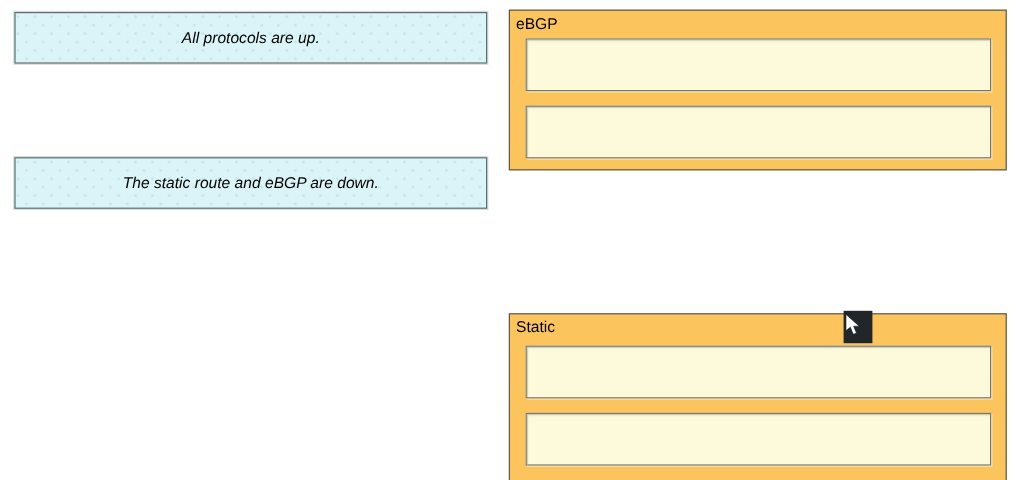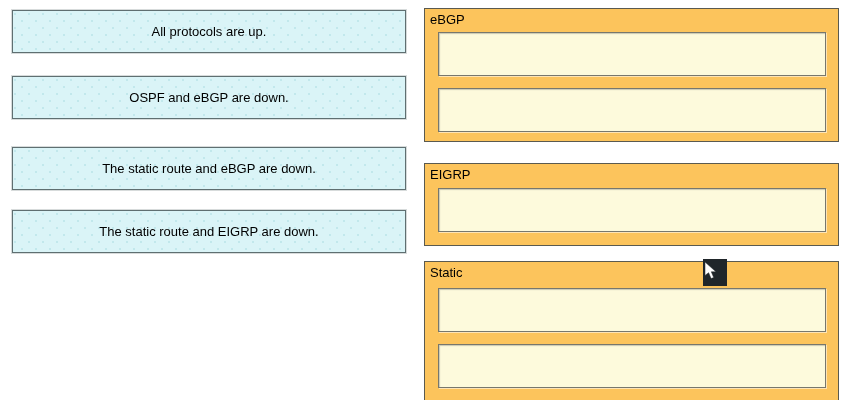--- a/index.html
+++ b/index.html
@@ -37,21 +37,21 @@
     background-size: 14px 14px, 14px 14px;
     background-position: 2px 3px, 9px 10px;
     border: 1px solid var(--option-border);
     box-shadow: 0 0 0 1px rgba(95,111,113,0.25);
     display: flex;
     align-items: center;
     justify-content: center;
     font-size: 13px;
     cursor: default;
   }
-  .option span { pointer-events: none; }
+  .option span { pointer-events: none; font-style: italic; }
   
   .panel {
     position: absolute;
     left: 424px;
     width: 415px;
     background: var(--panel-bg);
     border: 1px solid var(--panel-border);
   }
   .panel-label {
     position: absolute;
@@ -82,40 +82,30 @@
   .cursor-box svg { position: absolute; left: 2px; top: 3px; }
 </style>
 </head>
 <body>
 
 <div class="stage">
 
   <div class="option" style="top:10px">
     <span>All protocols are up.</span>
   </div>
-  <div class="option" style="top:76px">
-    <span>OSPF and eBGP are down.</span>
-  </div>
-  <div class="option" style="top:147px">
+  <div class="option" style="top:131px">
     <span>The static route and eBGP are down.</span>
-  </div>
-  <div class="option" style="top:210px">
-    <span>The static route and EIGRP are down.</span>
   </div>
 
   <div class="panel" style="top:8px;height:134px">
     <div class="panel-label">eBGP</div>
     <div class="slot" style="top:23px"></div>
     <div class="slot" style="top:79px"></div>
   </div>
 
-  <div class="panel" style="top:163px;height:83px">
-    <div class="panel-label">EIGRP</div>
-    <div class="slot" style="top:24px"></div>
-  </div>
 
   <div class="panel" style="top:261px;height:164px">
     <div class="panel-label">Static</div>
     <div class="slot" style="top:26px"></div>
     <div class="slot" style="top:82px"></div>
   </div>
 
   <div class="cursor-box">
     <svg width="13" height="18" viewBox="0 0 13 18" aria-hidden="true">
       <polygon points="0,0 0,13.5 3.6,10.7 6.1,16.6 8.7,15.5 6.3,9.8 11,9.8" fill="#ffffff" stroke="#20262a" stroke-width="0.5"></polygon>

